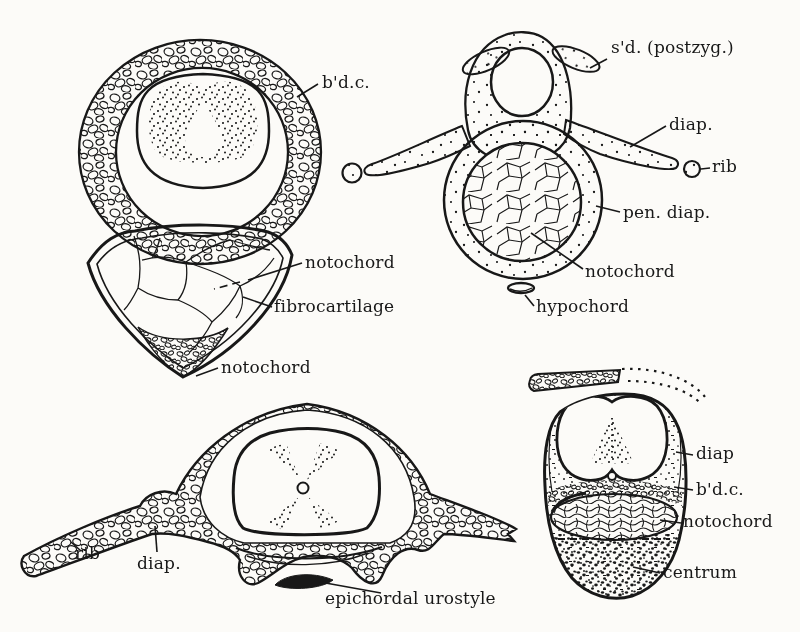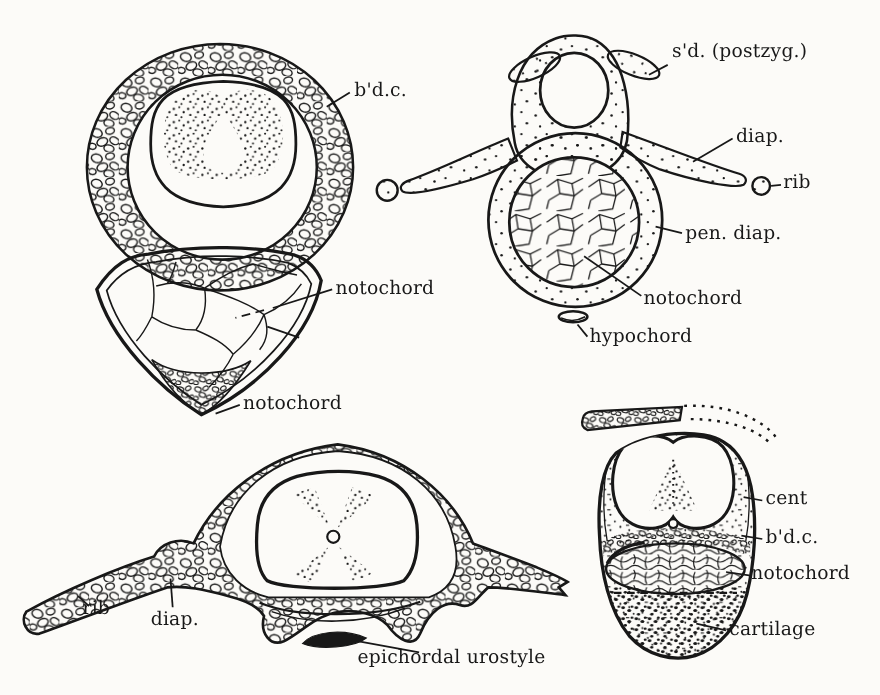--- a/index.html
+++ b/index.html
@@ -218,31 +218,32 @@
     <path d="M381,593 L320,582"></path>
     <path d="M693,455 L676,452"></path>
     <path d="M693,490 L674,487"></path>
     <path d="M681,523 L660,520"></path>
     <path d="M660,573 L633,567"></path>
   </g>
 </svg>
 
 <span class="lbl" style="left:322px;top:74px">b'd.c.</span>
 <span class="lbl" style="left:305px;top:254px">notochord</span>
+<span class="lbl" style="left:274px;top:298px">fibrocartilage</span>
 <span class="lbl" style="left:221px;top:359px">notochord</span>
 
 <span class="lbl" style="left:611px;top:39px">s'd. (postzyg.)</span>
 <span class="lbl" style="left:669px;top:116px">diap.</span>
 <span class="lbl" style="left:712px;top:158px">rib</span>
 <span class="lbl" style="left:623px;top:204px">pen. diap.</span>
 <span class="lbl" style="left:585px;top:263px">notochord</span>
 <span class="lbl" style="left:536px;top:298px">hypochord</span>
 
 <span class="lbl" style="left:75px;top:545px">rib</span>
 <span class="lbl" style="left:137px;top:555px">diap.</span>
 <span class="lbl" style="left:325px;top:590px">epichordal urostyle</span>
 
-<span class="lbl" style="left:696px;top:445px">cent</span>
+<span class="lbl" style="left:696px;top:445px">diap</span>
 <span class="lbl" style="left:696px;top:481px">b'd.c.</span>
 <span class="lbl" style="left:683px;top:513px">notochord</span>
-<span class="lbl" style="left:663px;top:564px">cartilage</span>
+<span class="lbl" style="left:663px;top:564px">centrum</span>
 
 </div>
 
 </body></html>

